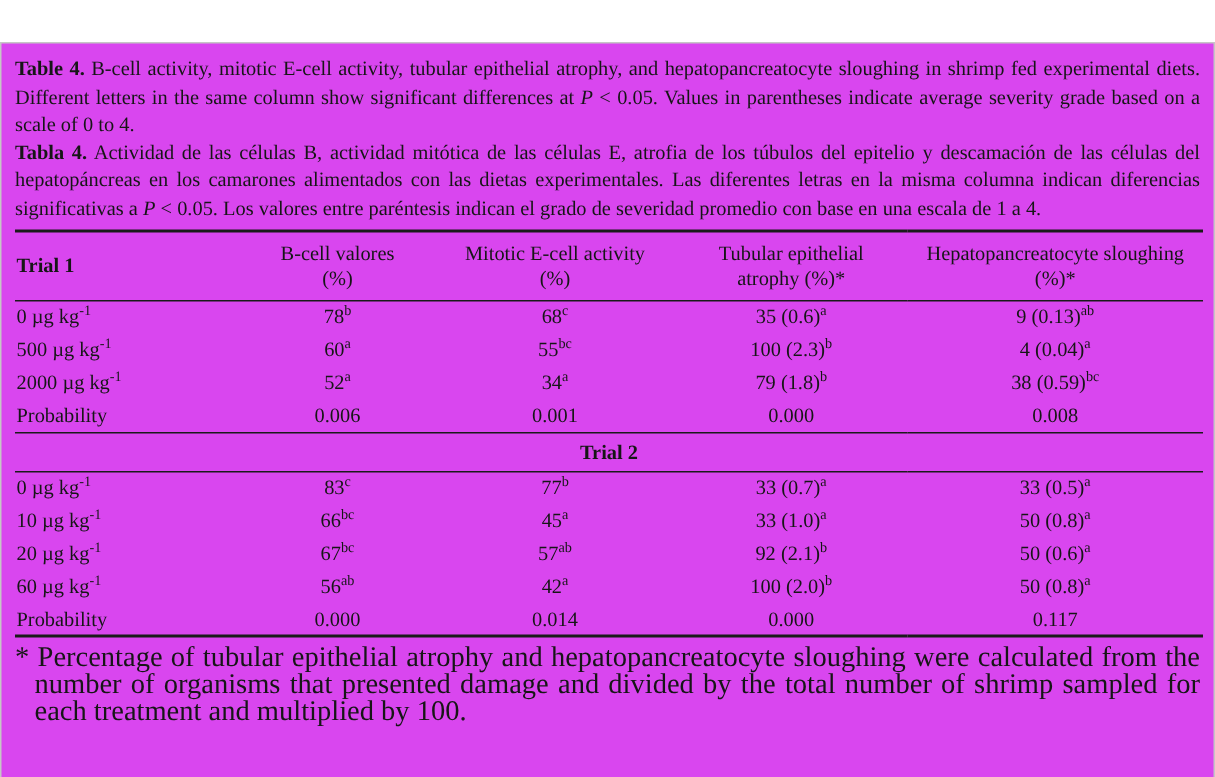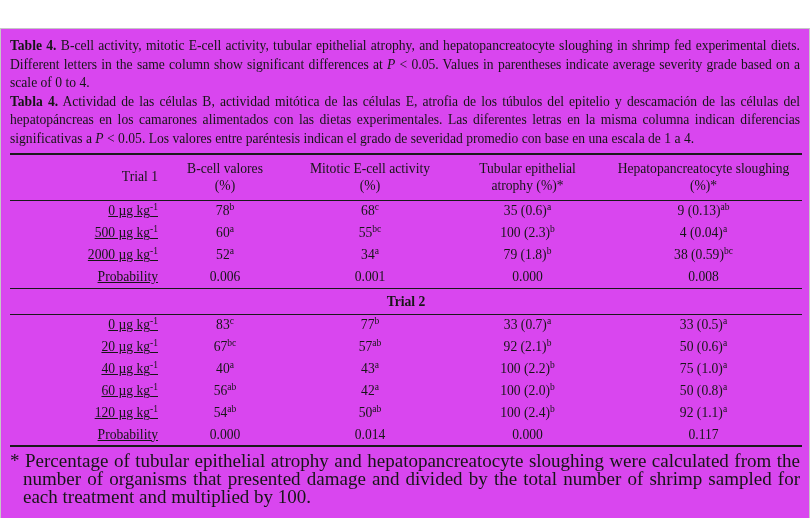--- a/index.html
+++ b/index.html
@@ -37,35 +37,35 @@
   thead tr { border-top:2px solid #1a1a1a; border-bottom:1.5px solid #1a1a1a; }
   th {
     font-weight:normal;
     font-size:13.6px;
     line-height:17px;
     text-align:center;
     vertical-align:middle;
     padding:5px 2px 6px 2px;
   }
   th.lbl {
-    text-align:right;
-    font-weight:normal;
+    text-align:left;
+    font-weight:bold;
     vertical-align:middle;
     padding-left:1px;
   }
   tbody.data-body tr { height:22px; }
   tbody.data-body { border-bottom:1.5px solid #1a1a1a; }
   tbody.data-body.last { border-bottom:2px solid #1a1a1a; }
   td {
     font-size:13.6px;
     text-align:center;
     vertical-align:middle;
     padding:0 2px;
   }
-  td.lbl { text-align:right; padding-left:1px;text-decoration:underline; }
+  td.lbl { text-align:left; padding-left:1px; }
   tbody.section-row td {
     text-align:center;
     font-weight:bold;
     padding:5px 1px 4px 1px;
   }
   tbody.section-row { border-bottom:1.5px solid #1a1a1a; }
   sup {
     font-size:9.5px;
     line-height:0;
     vertical-align:baseline;
@@ -144,46 +144,39 @@
     </tbody>
     <tbody class="data-body last" id="sec-1">
         <tr>
           <td class="lbl">0 µg kg<sup>-1</sup></td>
           <td>83<sup>c</sup></td>
           <td>77<sup>b</sup></td>
           <td>33 (0.7)<sup>a</sup></td>
           <td>33 (0.5)<sup>a</sup></td>
         </tr>
         <tr>
+          <td class="lbl">10 µg kg<sup>-1</sup></td>
+          <td>66<sup>bc</sup></td>
+          <td>45<sup>a</sup></td>
+          <td>33 (1.0)<sup>a</sup></td>
+          <td>50 (0.8)<sup>a</sup></td>
+        </tr>
+        <tr>
           <td class="lbl">20 µg kg<sup>-1</sup></td>
           <td>67<sup>bc</sup></td>
           <td>57<sup>ab</sup></td>
           <td>92 (2.1)<sup>b</sup></td>
           <td>50 (0.6)<sup>a</sup></td>
         </tr>
         <tr>
-          <td class="lbl">40 µg kg<sup>-1</sup></td>
-          <td>40<sup>a</sup></td>
-          <td>43<sup>a</sup></td>
-          <td>100 (2.2)<sup>b</sup></td>
-          <td>75 (1.0)<sup>a</sup></td>
-        </tr>
-        <tr>
           <td class="lbl">60 µg kg<sup>-1</sup></td>
           <td>56<sup>ab</sup></td>
           <td>42<sup>a</sup></td>
           <td>100 (2.0)<sup>b</sup></td>
           <td>50 (0.8)<sup>a</sup></td>
-        </tr>
-        <tr>
-          <td class="lbl">120 µg kg<sup>-1</sup></td>
-          <td>54<sup>ab</sup></td>
-          <td>50<sup>ab</sup></td>
-          <td>100 (2.4)<sup>b</sup></td>
-          <td>92 (1.1)<sup>a</sup></td>
         </tr>
         <tr>
           <td class="lbl">Probability</td>
           <td>0.000</td>
           <td>0.014</td>
           <td>0.000</td>
           <td>0.117</td>
         </tr>
       </tbody>
   </table>

